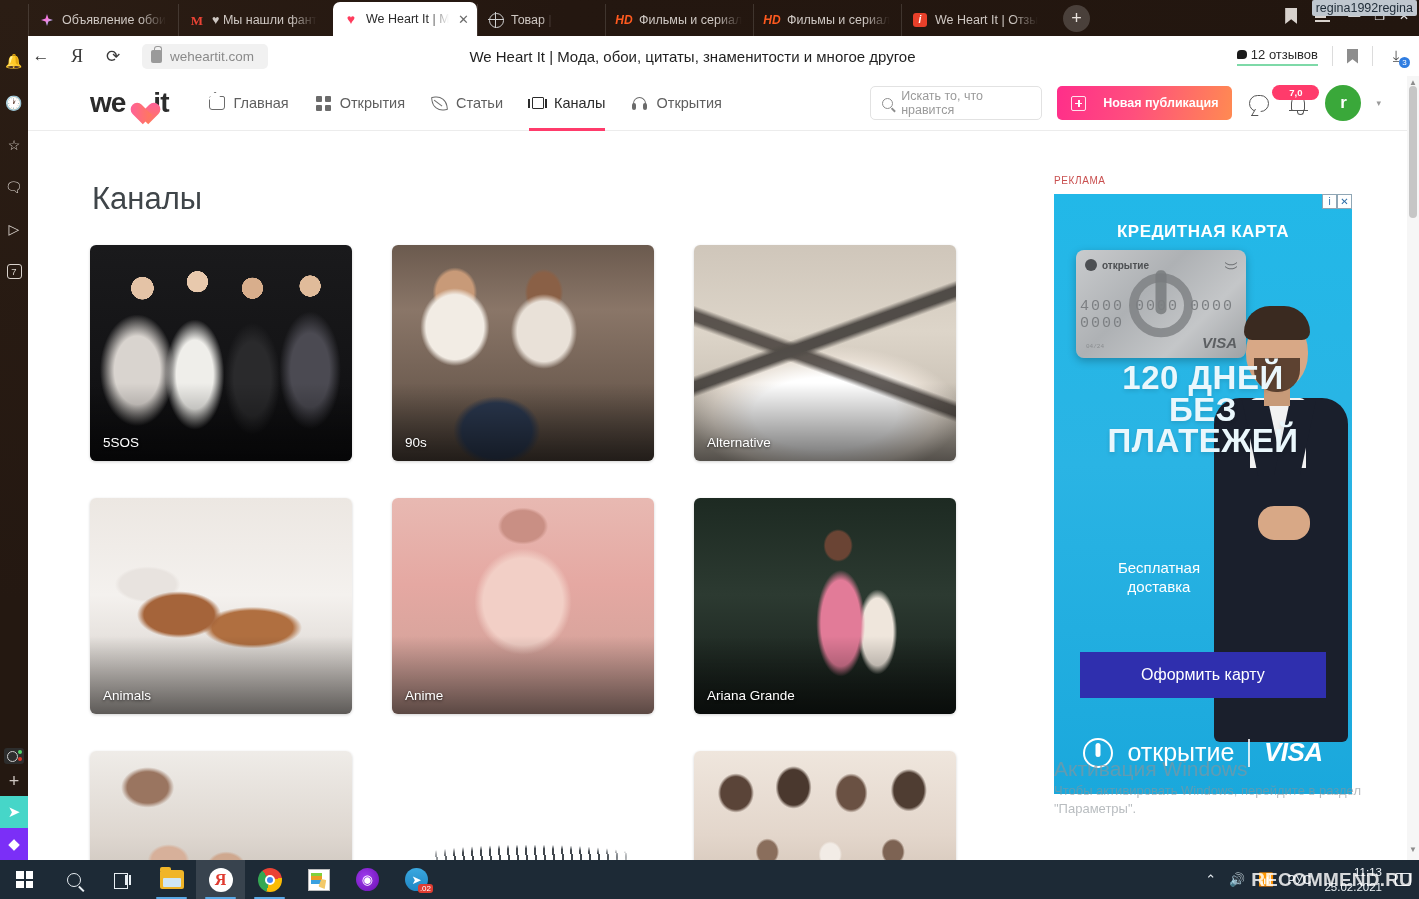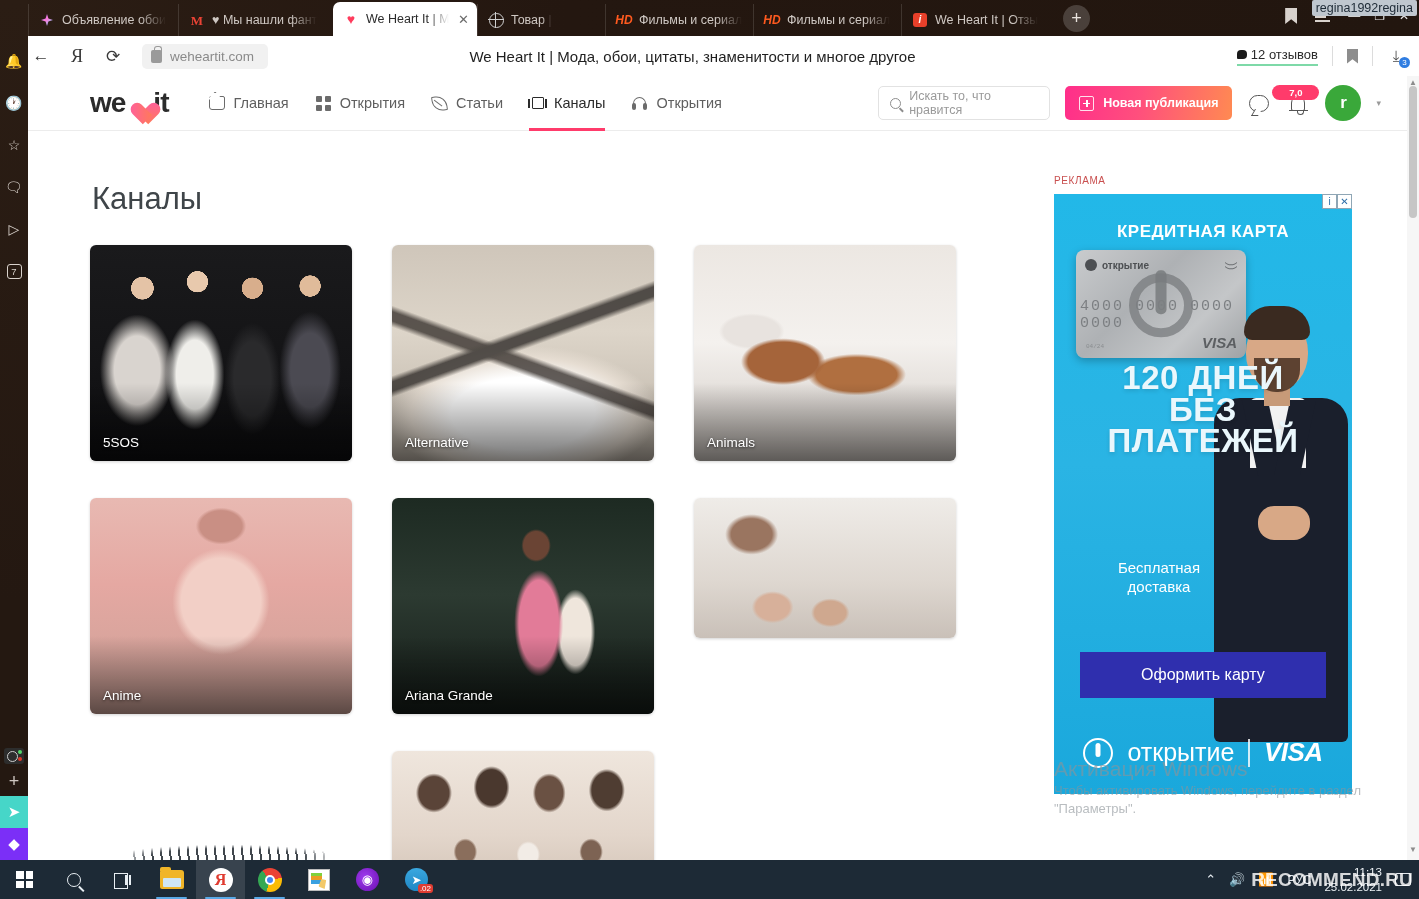--- a/index.html
+++ b/index.html
@@ -163,21 +163,21 @@
   .ic-head:after{content:"";position:absolute;left:0;bottom:0;width:4px;height:7px;background:#6b6b6b;border-radius:2px;box-shadow:11px 0 0 #6b6b6b;}
   #header-right { margin-left:auto; display:flex; align-items:center; gap:15px; }
   #search-box {
     width: 172px; height: 34px; border:1px solid #e2e2e2; border-radius:5px;
     display:flex; align-items:center; gap:8px; padding:0 11px; background:#fff;
   }
   .mag { width:11px;height:11px;border:1.5px solid #8d8d8d;border-radius:50%;position:relative;flex:0 0 auto;}
   .mag:after{content:"";position:absolute;right:-4px;bottom:-3px;width:5px;height:1.5px;background:#8d8d8d;transform:rotate(45deg);}
   #search-input-text { color:#9a9a9a; font-size:12.5px; }
   #new-post-btn {
-    height:34px; border-radius:5px; padding: 6px 14px; display:flex; align-items:center; gap:9px;
+    height:34px; border-radius:5px; padding: 6px 14px; display:flex; align-items:center; gap:17px;
     background: linear-gradient(100deg,#ff2e8a 0%,#ff4f7d 45%,#ff8a52 100%);
     color:#fff; font-size:12.5px; font-weight:600;
   }
   .plusbox { width:15px;height:15px;border:1.5px solid rgba(255,255,255,.85);border-radius:2px;position:relative;}
   .plusbox:before,.plusbox:after{content:"";position:absolute;background:#fff;}
   .plusbox:before{left:3px;top:6px;width:7px;height:1.5px;}
   .plusbox:after{left:6px;top:3px;width:1.5px;height:7px;}
   .hdr-ico { width:24px;height:24px;display:flex;align-items:center;justify-content:center;position:relative;}
   .ic-chat { width:20px;height:17px;border:1.6px solid #555;border-radius:10px;position:relative;}
   .ic-chat:after{content:"";position:absolute;left:3px;bottom:-5px;width:6px;height:6px;background:#fff;border-left:1.6px solid #555;border-bottom:1.6px solid #555;transform:skewX(-30deg);}
@@ -583,20 +583,25 @@
       <div id="channels-col">
         <h1 id="channels-title">Каналы</h1>
 
         <div id="grid">
           <div class="card">
             <div class="art art-5sos"></div>
             <div class="shade"></div>
             <div class="clabel">5SOS</div>
           </div>
           <div class="card">
+            <div class="art art-90s"></div>
+            <div class="shade"></div>
+            <div class="clabel">90s</div>
+          </div>
+          <div class="card">
             <div class="art art-alt"></div>
             <div class="shade"></div>
             <div class="clabel">Alternative</div>
           </div>
 
           <div class="card">
             <div class="art art-animals"></div>
             <div class="shade"></div>
             <div class="clabel">Animals</div>
           </div>

